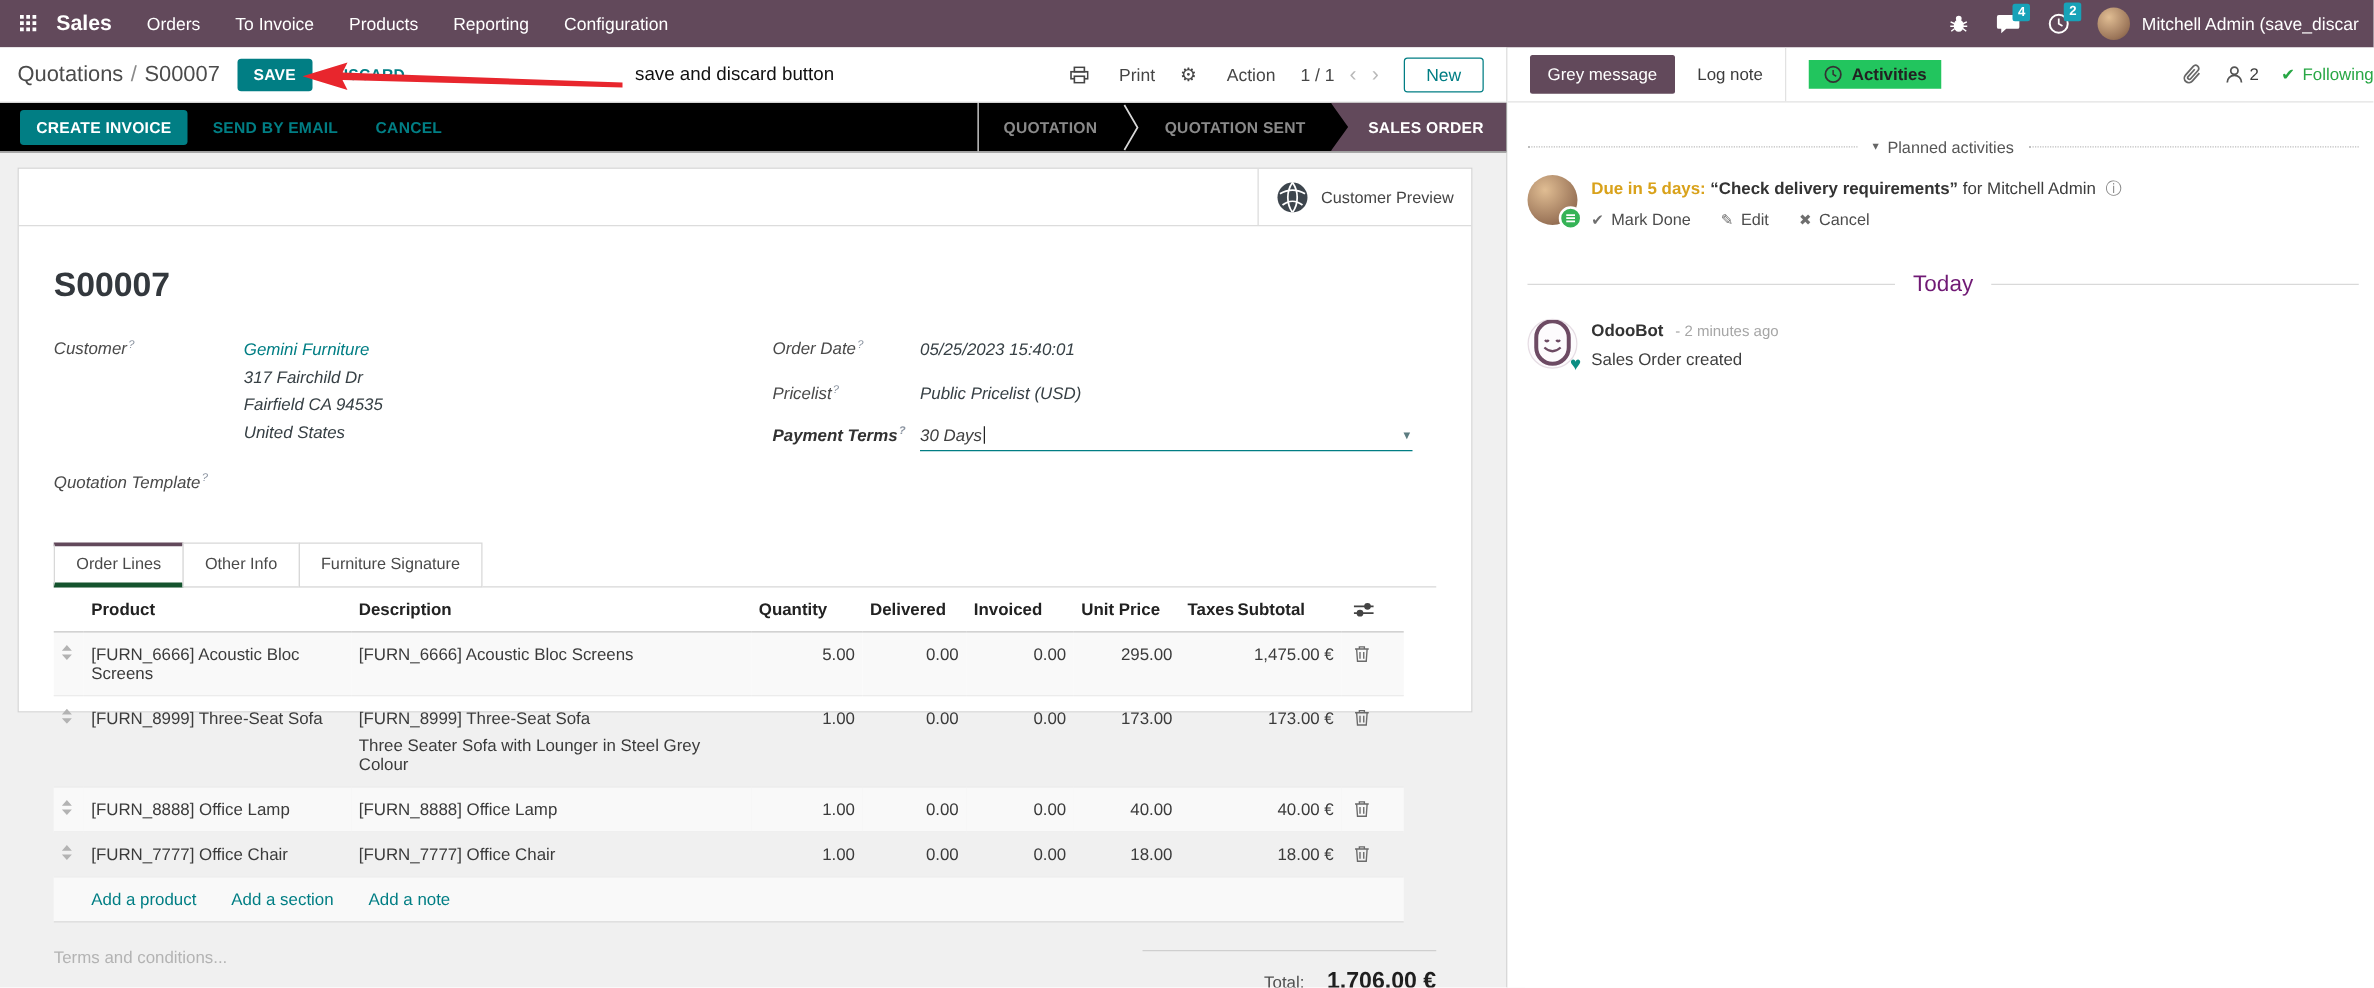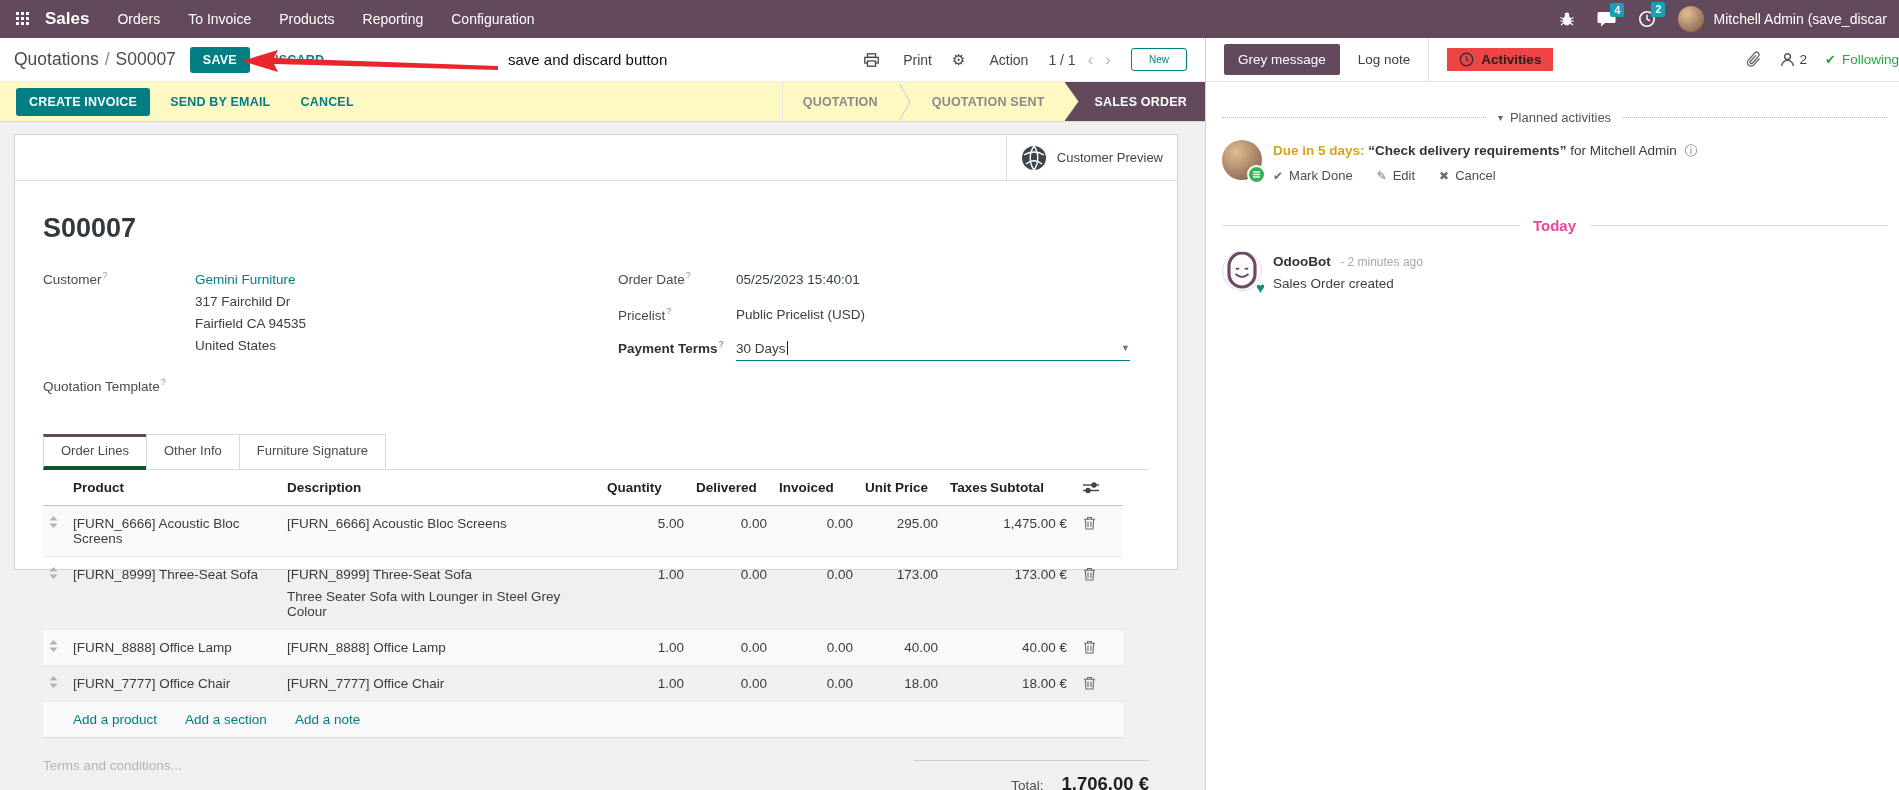--- a/index.html
+++ b/index.html
@@ -37,25 +37,25 @@
     padding:6px 13px; border-radius:3px; cursor:pointer; margin-right:16px;
     font-family:inherit; letter-spacing:.2px; }
   .btn-discard { background:none; border:none; color:#017E84; font-size:12.5px; font-weight:700;
     cursor:pointer; font-family:inherit; letter-spacing:.2px; }
   .annotation-arrow { position:absolute; left:240px; top:9px; pointer-events:none; }
   .annotation-text { position:absolute; left:508px; top:13px; font-size:15px; color:#101010; }
   .cp-right { margin-left:auto; display:flex; align-items:center; gap:20px; padding-right:4px; }
   .cp-btn { display:flex; align-items:center; gap:24px; font-size:14px; color:#454545; cursor:pointer; }
   .pager { display:flex; align-items:center; gap:12px; font-size:14px; color:#454545; }
   .pager-arrow { color:#b9b9b9; font-size:17px; cursor:pointer; }
-  .btn-new { border:1px solid #017E84; color:#017E84; background:#fff; font-size:10px;
+  .btn-new { border:1px solid #017E84; color:#017E84; background:#fff; font-size:14px;
     padding:5px 17px; border-radius:3px; cursor:pointer; font-family:inherit; }
 
   
-  .status-row { height:40px; background:#fef9c3; border-bottom:1px solid #d8d8d8;
+  .status-row { height:40px; background:#000000; border-bottom:1px solid #d8d8d8;
     display:flex; align-items:stretch; }
   .status-buttons { display:flex; align-items:center; gap:10px; padding-left:16px; }
   .btn-primary-flat { background:#017E84; color:#fff; border:none; font-size:12.5px; font-weight:700;
     padding:7px 13px; border-radius:3px; cursor:pointer; font-family:inherit; letter-spacing:.2px; }
   .btn-flat { background:none; border:none; color:#017E84; font-size:12.5px; font-weight:700;
     padding:7px 10px; cursor:pointer; font-family:inherit; letter-spacing:.2px; }
   .pipeline { margin-left:auto; display:flex; align-items:stretch; border-left:1px solid #e8e8e8; }
   .stage { display:flex; align-items:center; padding:0 20px; font-size:12.5px; font-weight:700;
     color:#8a8a8a; letter-spacing:.2px; cursor:pointer; white-space:nowrap; }
   .stage.active { background:#62495B; color:#fff; padding:0 18px 0 30px;
@@ -65,21 +65,21 @@
   
   .content { flex:1; padding:12px 0 0 14px; }
   .card { width:1164px; height:436px; background:#fff; border:1px solid #d4d4d4; }
   .card-strip { height:46px; border-bottom:1px solid #dcdcdc; display:flex; justify-content:flex-end; }
   .preview-btn { border-left:1px solid #dcdcdc; display:flex; align-items:center; gap:10px;
     padding:0 14px; font-size:13px; color:#454545; line-height:1.2; cursor:pointer; }
   .sheet { padding:18px 28px 0 28px; }
   .doc-name { font-size:27px; color:#33383d; font-weight:700; margin:14px 0 26px; }
 
   .field-grid { display:grid; grid-template-columns:535px 1fr; column-gap:40px; font-size:13.5px; }
-  .frow { display:grid; margin-bottom:15px; align-items:baseline; }
+  .frow { display:grid; margin-bottom:15px; align-items:baseline;font-style:italic; }
   .frow.l { grid-template-columns:152px 1fr; }
   .frow.r { grid-template-columns:118px 1fr; }
   .flabel { color:#4a4a4a; }
   .flabel.bold { font-weight:700; color:#313131; }
   sup.help { font-size:9px; color:#8a93a0; margin-left:1px; }
   .flink { color:#017E84; cursor:pointer; }
   .addr { color:#374045; }
   .addr div { margin-top:7px; }
   .fvalue { color:#374045; }
   .finput { border-bottom:1px solid #017E84; display:flex; align-items:center;
@@ -120,21 +120,21 @@
   .total-value { font-size:18.5px; font-weight:700; color:#1f1f1f; }
 
   
   .chatter-top { height:44px; flex:none; display:flex; align-items:center;
     border-bottom:1px solid #e2e2e2; padding-left:18px; gap:18px; }
   .btn-send { background:#62495B; color:#fff; border:none; font-size:13.5px; padding:8px 14px;
     border-radius:2px; cursor:pointer; font-family:inherit; }
   .btn-lognote { background:none; border:none; color:#3d3d3d; font-size:13.5px; cursor:pointer;
     font-family:inherit; }
   .vdiv { width:1px; height:43px; background:#e2e2e2; }
-  .btn-activities { background:#ef4444; border:none; font-size:13.5px; font-weight:600; color:#222;
+  .btn-activities { background:#22c55e; border:none; font-size:13.5px; font-weight:600; color:#222;
     display:flex; align-items:flex-end; gap:7px; padding:4px 12px; cursor:pointer; font-family:inherit; }
   .follow-group { margin-left:auto; display:flex; align-items:center; gap:18px; padding-right:0; }
   .followers { display:flex; align-items:center; gap:5px; font-size:13.5px; color:#3d3d3d; cursor:pointer; }
   .following { display:flex; align-items:center; gap:6px; font-size:13.5px; color:#28A745;
     cursor:pointer; white-space:nowrap; }
   .following .chk { font-size:13px; }
 
   .chatter-body { padding:28px 0 0 16px; }
   .section-header { display:flex; align-items:center; gap:12px; color:#555; font-size:13px;
     padding-right:12px; }
@@ -151,21 +151,21 @@
   .act-line1 { font-size:13.5px; color:#3c3c3c; margin-top:2px; }
   .due { color:#D9A21B; font-weight:700; }
   .summary { font-weight:700; color:#333; }
   .info-icon { color:#8a8a8a; font-size:13px; margin-left:4px; cursor:pointer; }
   .act-actions { margin-top:8px; display:flex; gap:24px; font-size:13px; color:#4c4c4c; }
   .act-action { display:flex; align-items:center; gap:6px; cursor:pointer; }
   .act-ico { color:#6e6e6e; font-size:12px; }
 
   .today-divider { display:flex; align-items:center; gap:14px; margin:34px 12px 0 0; }
   .tline { flex:1; border-top:1px solid #d9d9d9; }
-  .today-label { font-size:15px; font-weight:700; color:#ec4899; }
+  .today-label { font-size:18px; font-weight:400; color:#701a75; }
 
   .message { display:flex; gap:11px; margin-top:17px; }
   .bot-avatar { position:relative; width:40px; height:40px; border-radius:50%; flex:none;
     background:#fdfbfd; border:1px solid #e6dde4; }
   .heart-badge { position:absolute; bottom:-6px; right:-4px; color:#0b8e83; font-size:15px; }
   .msg-head { margin-top:1px; }
   .msg-name { font-weight:700; font-size:13.5px; color:#333; }
   .msg-time { color:#a6a6a6; font-size:12px; margin-left:5px; }
   .msg-body { margin-top:6px; font-size:13.5px; color:#3e3e3e; }
 

